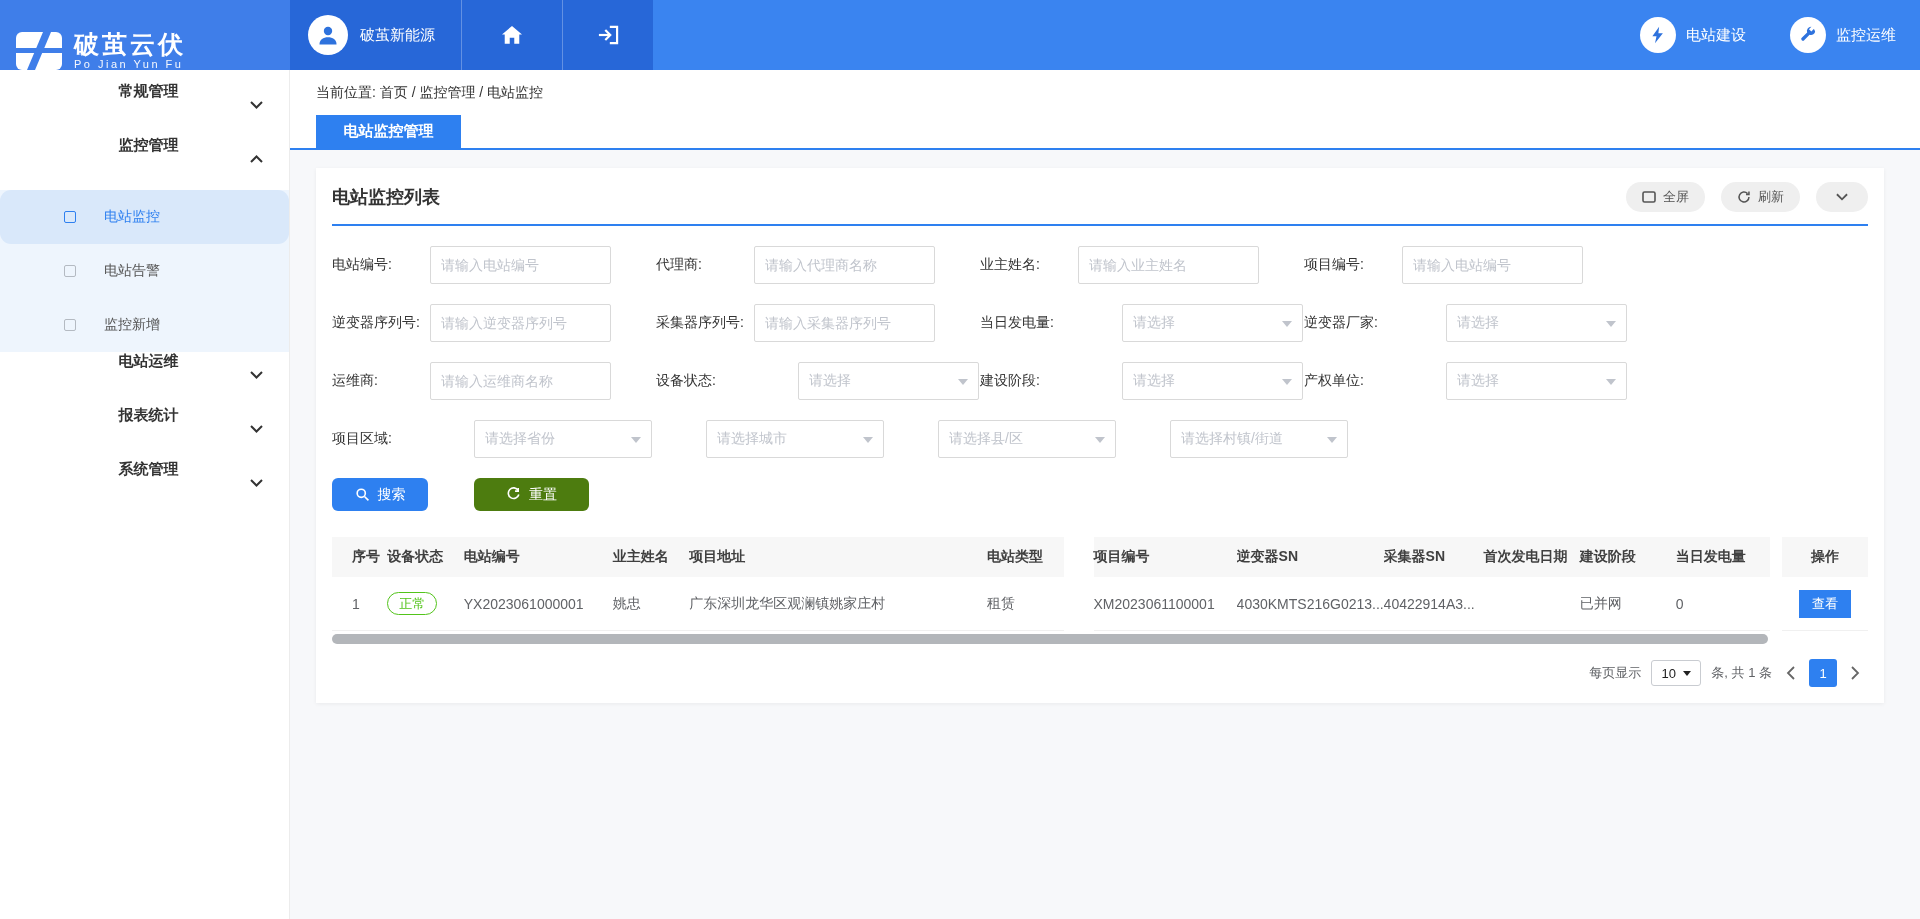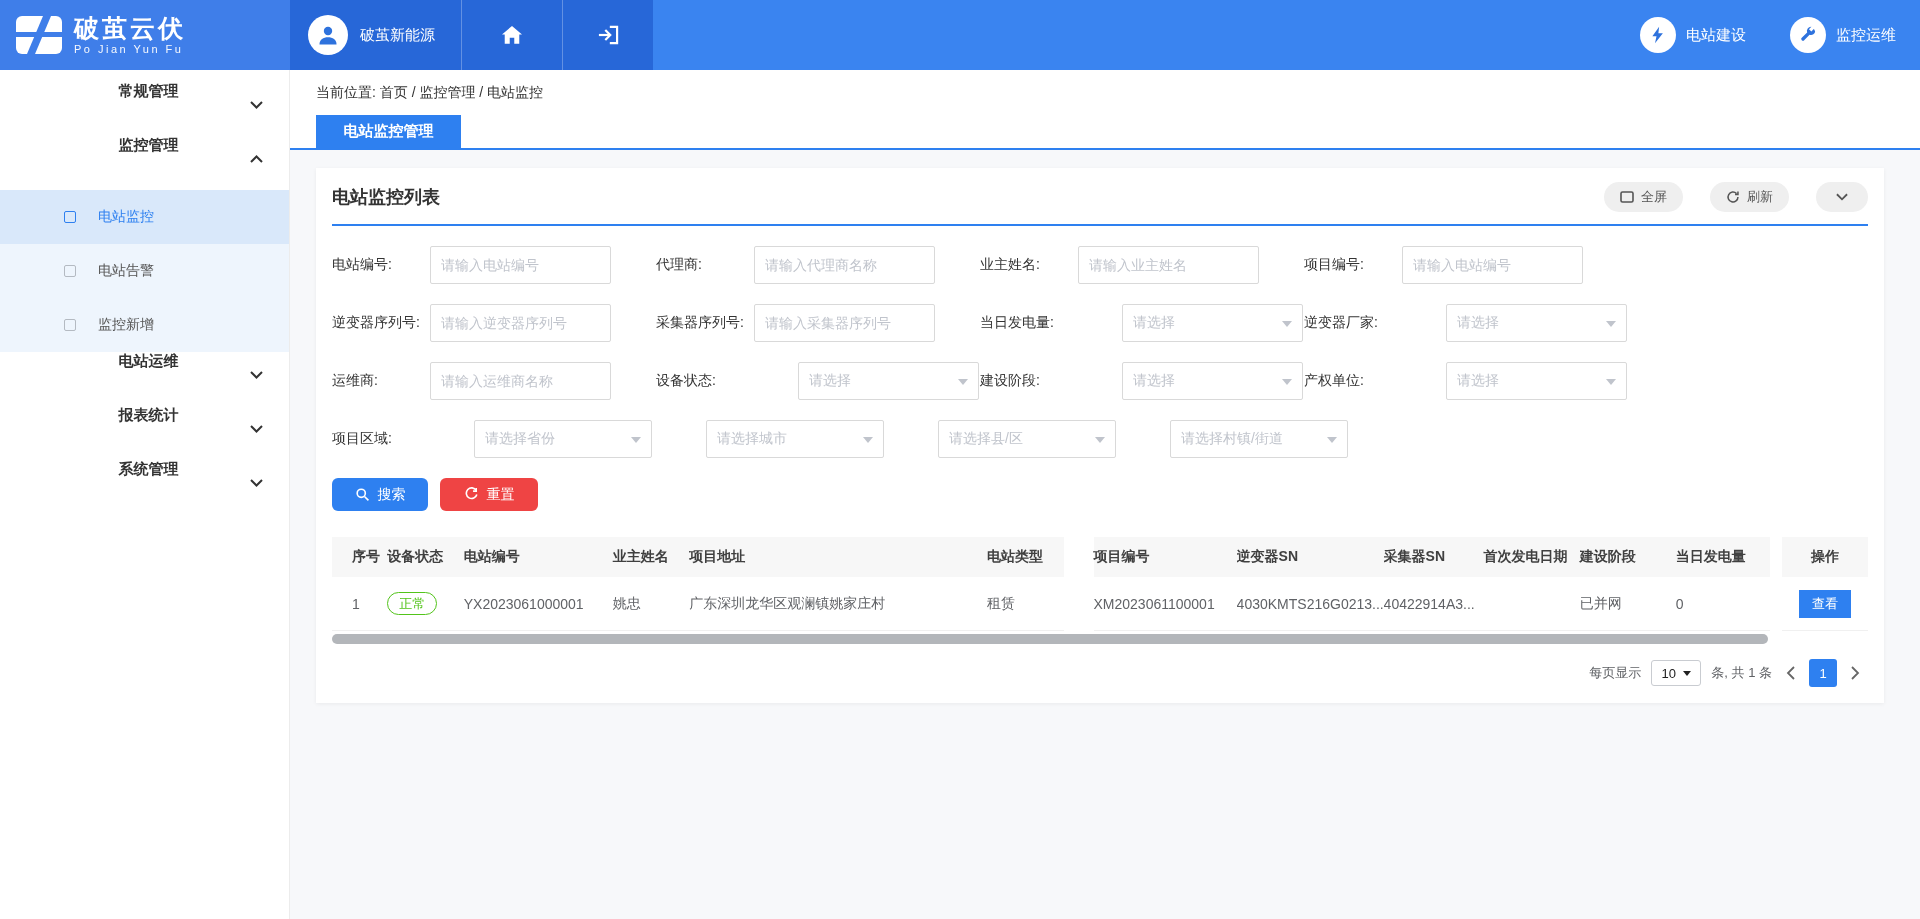--- a/index.html
+++ b/index.html
@@ -2,21 +2,21 @@
 <html><head>
 <meta charset="utf-8">
 <style>
   * { margin:0; padding:0; box-sizing:border-box; }
   html,body { width:1920px; height:919px; overflow:hidden; background:#fff;
     font-family:"Liberation Sans","DejaVu Sans",sans-serif; color:#333; }
 
   
   .header { position:absolute; top:0; left:0; width:1920px; height:70px;
     background:#3a84f0; display:flex; color:#fff; z-index:10; }
-  .logo-sec { width:290px; background:#3f7ee9; display:flex; align-items:center;
+  .logo-sec { width:290px; background:#3f7ee9; display:flex; align-items:flex-end;
     padding-left:16px; gap:12px; flex-shrink:0; }
   .logo-text .cn { font-size:25px; font-weight:bold; letter-spacing:3px; line-height:1.1; }
   .logo-text .en { font-size:11px; letter-spacing:2.5px; opacity:.95; }
   .user-sec { width:171px; background:#2767d8; display:flex; align-items:center;
     gap:12px; padding-left:18px; flex-shrink:0; }
   .avatar { width:40px; height:40px; border-radius:50%; background:#fff;
     display:flex; align-items:center; justify-content:center; flex-shrink:0; }
   .user-name { font-size:15px; white-space:nowrap; }
   .hdr-cell { background:#2767d8; display:flex; align-items:center; justify-content:center;
     border-left:1px solid rgba(255,255,255,.28); flex-shrink:0; cursor:pointer; }
@@ -27,41 +27,41 @@
   .hdr-circle { width:36px; height:36px; border-radius:50%; background:#fff;
     display:flex; align-items:center; justify-content:center; }
 
   
   .sidebar { position:absolute; top:70px; left:0; width:290px; height:849px;
     background:#fff; border-right:1px solid #ececec; padding-top:12px; }
   .side-item { height:54px; display:flex; align-items:center;
     padding:0 26px 0 34px; font-size:15px; font-weight:bold; color:#333; cursor:pointer;flex-direction:column; }
   .side-item .chev { margin-left:auto; display:flex; }
   .submenu { background:#eef5fd; }
-  .sub-item { height:54px; display:flex; align-items:center; gap:22px;
-    padding-left:64px; font-size:14px; color:#555; cursor:pointer; }
+  .sub-item { height:54px; display:flex; align-items:center; gap:28px;
+    padding-left:64px; font-size:14px; color:#555; cursor:pointer;border-radius:11px; }
   .sub-item.active { background:#d9e8fa; color:#2e80f0; }
   .sq { width:12px; height:12px; border:1px solid #b4bac2; border-radius:2px; flex-shrink:0; }
   .sub-item.active .sq { border-color:#2e80f0; }
 
   
   .main { position:absolute; top:70px; left:290px; width:1630px; height:849px; }
   .crumbbar { height:45px; background:#fff; display:flex; align-items:center;
     padding-left:26px; font-size:14px; color:#333; }
   .tabbar { background:#fff; border-bottom:2px solid #2e80f0; padding-left:26px; display:flex; }
   .tab { min-width:145px; height:33px; background:#2e80f0; color:#fff; font-size:15px;
     font-weight:bold; display:flex; align-items:center; justify-content:center;
     padding:0 18px; cursor:pointer; }
   .content { background:#f7f8fa; height:769px; padding:18px 36px 0 26px; }
 
   
   .panel { background:#fff; box-shadow:0 1px 4px rgba(0,0,0,.06); padding:14px 16px 16px; }
   .panel-head { display:flex; align-items:center; border-bottom:2px solid #2e80f0; padding-bottom:12px; }
   .panel-title { font-size:18px; font-weight:bold; color:#333; }
-  .tools { margin-left:auto; display:flex; gap:27px; }
+  .tools { margin-left:auto; display:flex; gap:16px; }
   .pill { height:30px; border-radius:16px; background:#efefef; display:flex; align-items:center;
     gap:7px; padding:0 16px; font-size:13px; color:#555; cursor:pointer; }
   .pill-sm { padding:0 20px; }
 
   
   .filters { margin-top:20px; }
   .f-row { display:flex; margin-bottom:20px; }
   .f-cell { width:324px; display:flex; align-items:center; }
   .f-label { width:98px; font-size:14px; color:#333; flex-shrink:0; }
   .f-input, .f-box { width:181px; height:38px; border:1px solid #d9d9d9; border-radius:2px;
@@ -73,21 +73,21 @@
   .caret-down { position:absolute; right:10px; top:16px; width:0; height:0;
     border-left:5px solid transparent; border-right:5px solid transparent;
     border-top:6px solid #c0c4cc; }
   .region-box { width:178px; margin-right:10px; }
 
   .btns { display:flex; gap:12px; }
   .btn { height:33px; display:flex; align-items:center; justify-content:center; gap:8px;
     border:none; border-radius:6px; font-size:14px; color:#fff; cursor:pointer;
     font-family:inherit; }
   .btn-search { width:96px; background:#2e80f0; }
-  .btn-reset  { width:98px; background:#ef4444; }
+  .btn-reset  { width:115px; background:#4d7c0f;margin-left:34px; }
 
   
   .table { margin-top:26px; }
   .t-head, .t-row { display:flex; align-items:stretch; }
   .th { background:#f7f7f7; height:40px; display:flex; align-items:center;
     font-size:14px; color:#404040; white-space:nowrap;font-weight:bold; }
   .td { height:54px; display:flex; align-items:center; font-size:14px; color:#606266;
     white-space:nowrap; border-bottom:1px solid #f0f0f0; }
   .c0 { width:56px; padding-left:20px; }
   .c1 { width:78px; }  .c2 { width:152px; } .c3 { width:78px; }

